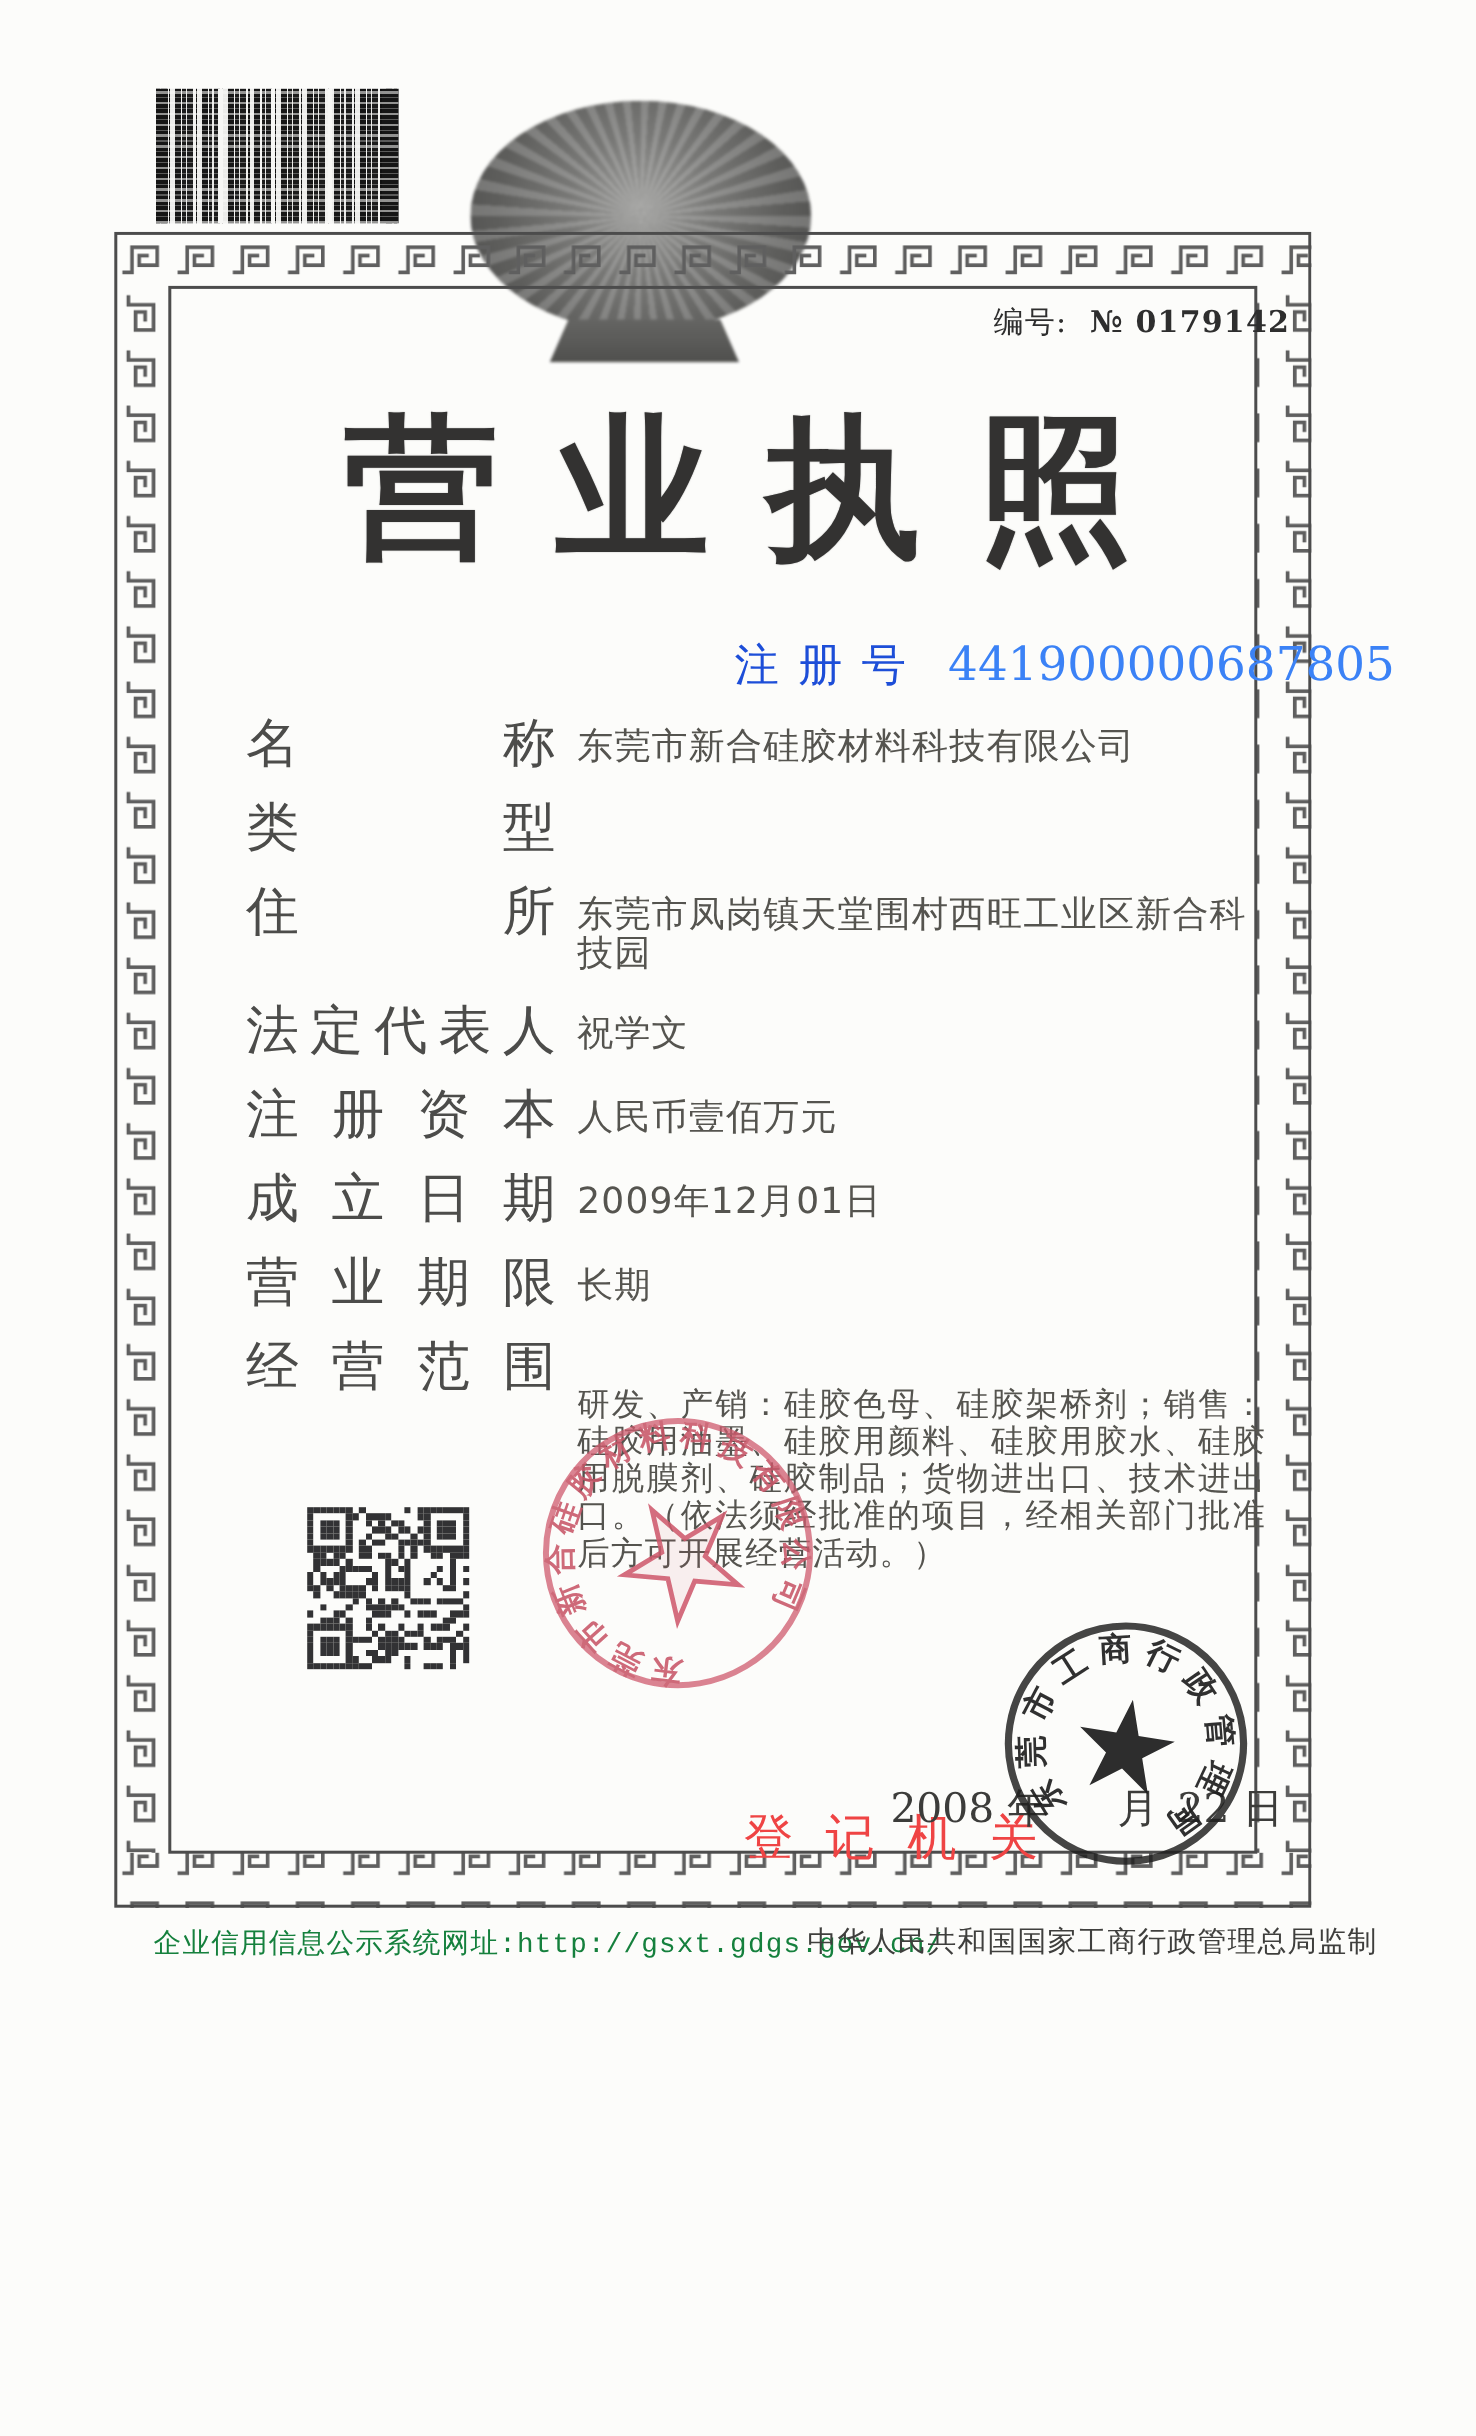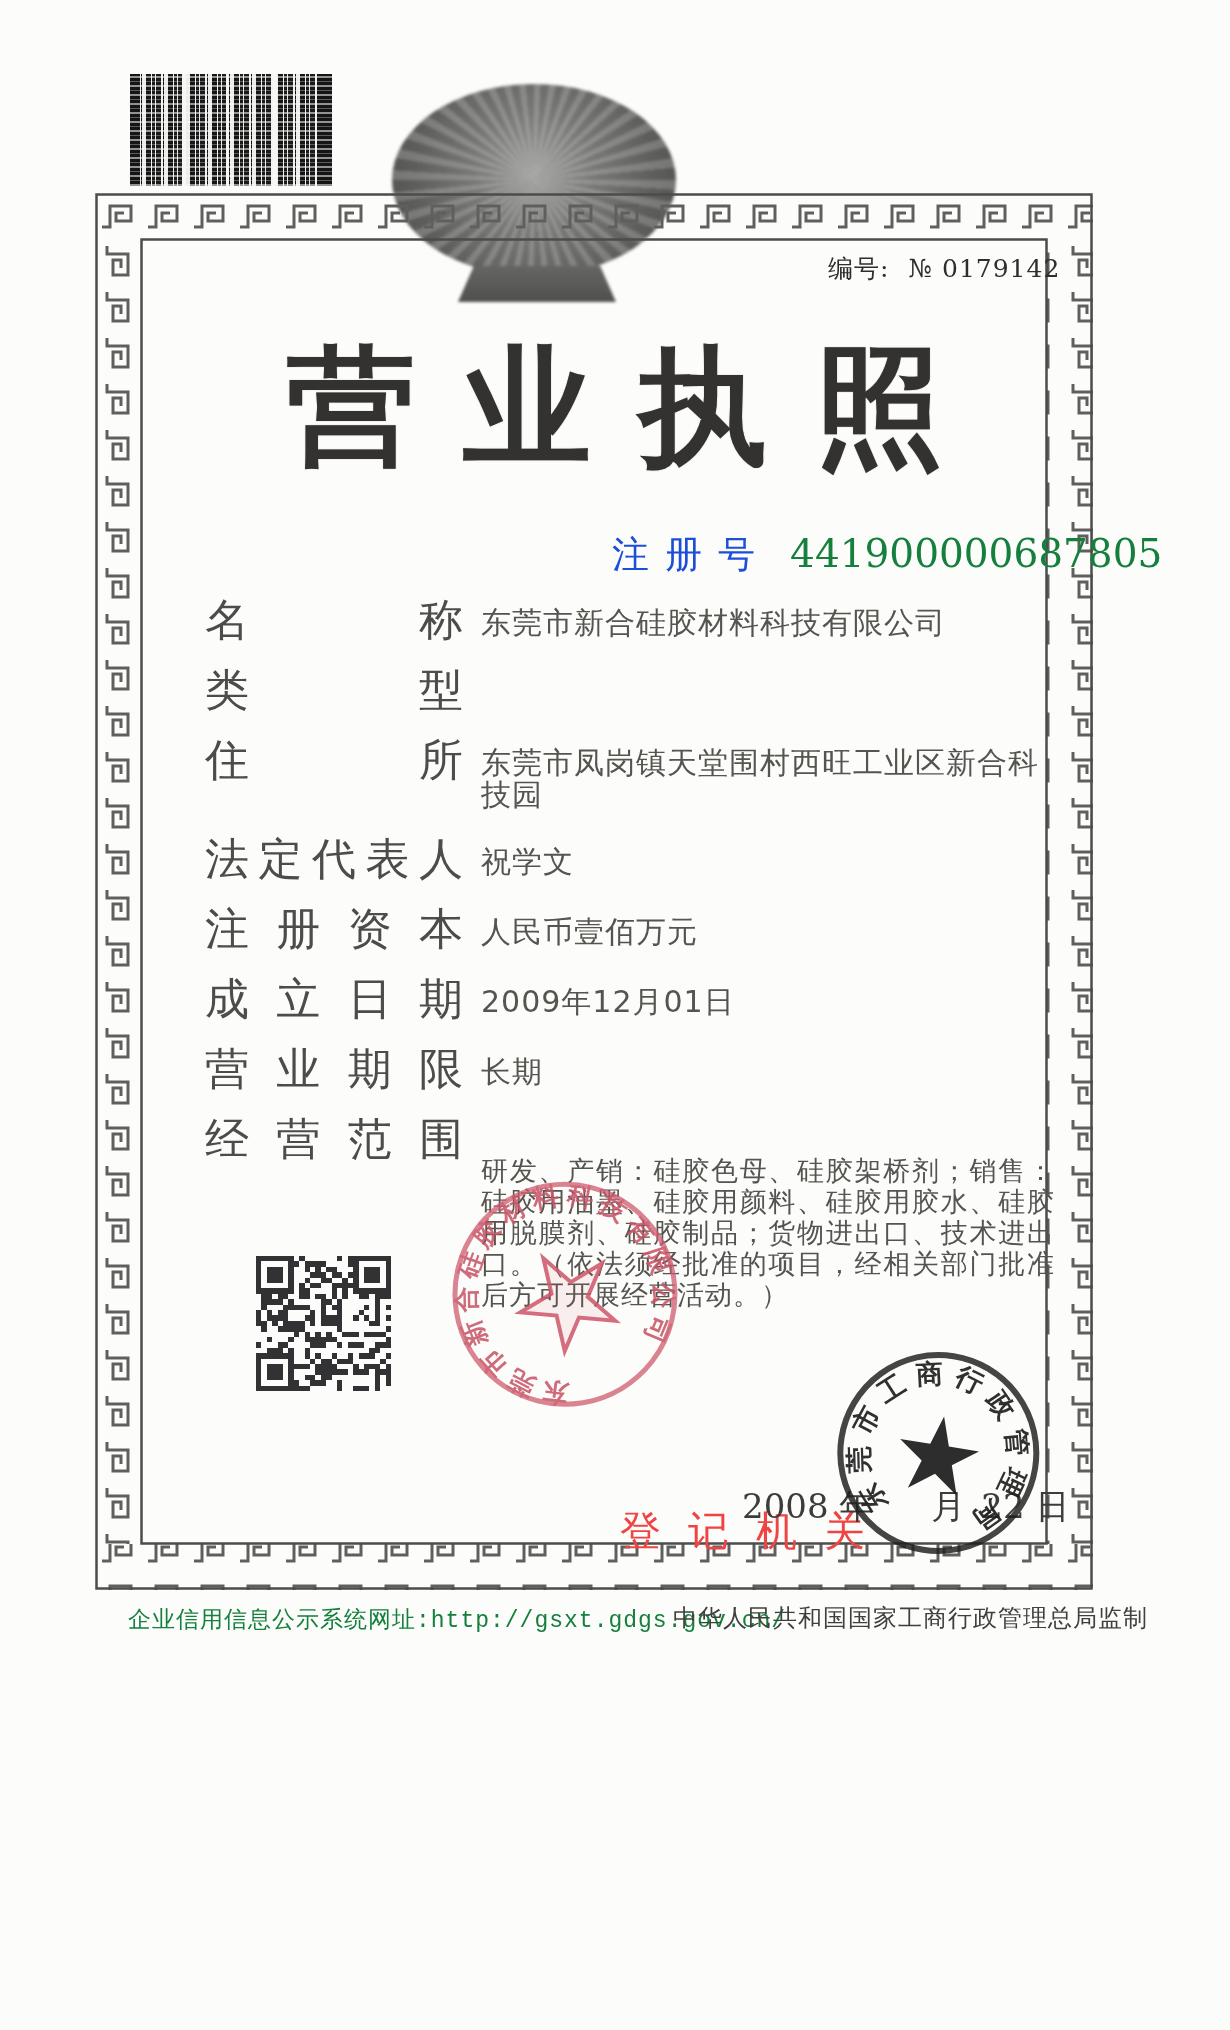--- a/index.html
+++ b/index.html
@@ -27,32 +27,32 @@
   }
   .emblem .base{
     width:158px;height:36px;margin:-10px auto 0;
     background:linear-gradient(#5a5a58,#434341);
     clip-path:polygon(10% 0,90% 0,100% 100%,0 100%);
   }
   
   .frame{position:absolute;left:95px;top:193px;}
   
   .serial{position:absolute;left:828px;top:252px;width:260px;font-size:25px;color:#2e2e2e;letter-spacing:1px;white-space:nowrap;}
-  .serial .no{font-weight:normal;font-family:"DejaVu Serif",serif;margin-left:10px;}
+  .serial .no{font-weight:bold;font-family:"DejaVu Serif",serif;margin-left:10px;}
   
   .title{
     position:absolute;left:0;top:322px;width:1230px;text-align:center;
     font-size:128px;font-weight:900;color:#333231;letter-spacing:48px;text-indent:48px;
     font-family:Liberation Serif, serif;
     text-shadow:0 0 1px rgba(40,40,40,.55);
   }
   
   .regno{position:absolute;left:612px;top:530px;white-space:nowrap;}
   .regno .lbl{font-size:37px;color:#1d4ed8;letter-spacing:16px;}
-  .regno .num{font-size:39px;color:#15803d;margin-left:14px;font-family:"DejaVu Serif",serif;}
+  .regno .num{font-size:39px;color:#3b82f6;margin-left:14px;font-family:"DejaVu Serif",serif;}
   
   .fields{position:absolute;left:205px;top:598px;width:850px;}
   .row{display:flex;align-items:flex-start;margin-bottom:26px;}
   .row .lab{
     width:258px;flex:0 0 258px;display:flex;justify-content:space-between;
     font-size:44px;line-height:44px;color:#4c4c4a;font-weight:500;
   }
   .row .val{
     margin-left:18px;padding-top:9px;font-size:30px;line-height:32px;color:#55544f;
     font-family:"DejaVu Sans","Liberation Sans",sans-serif;font-weight:500;letter-spacing:1px;

